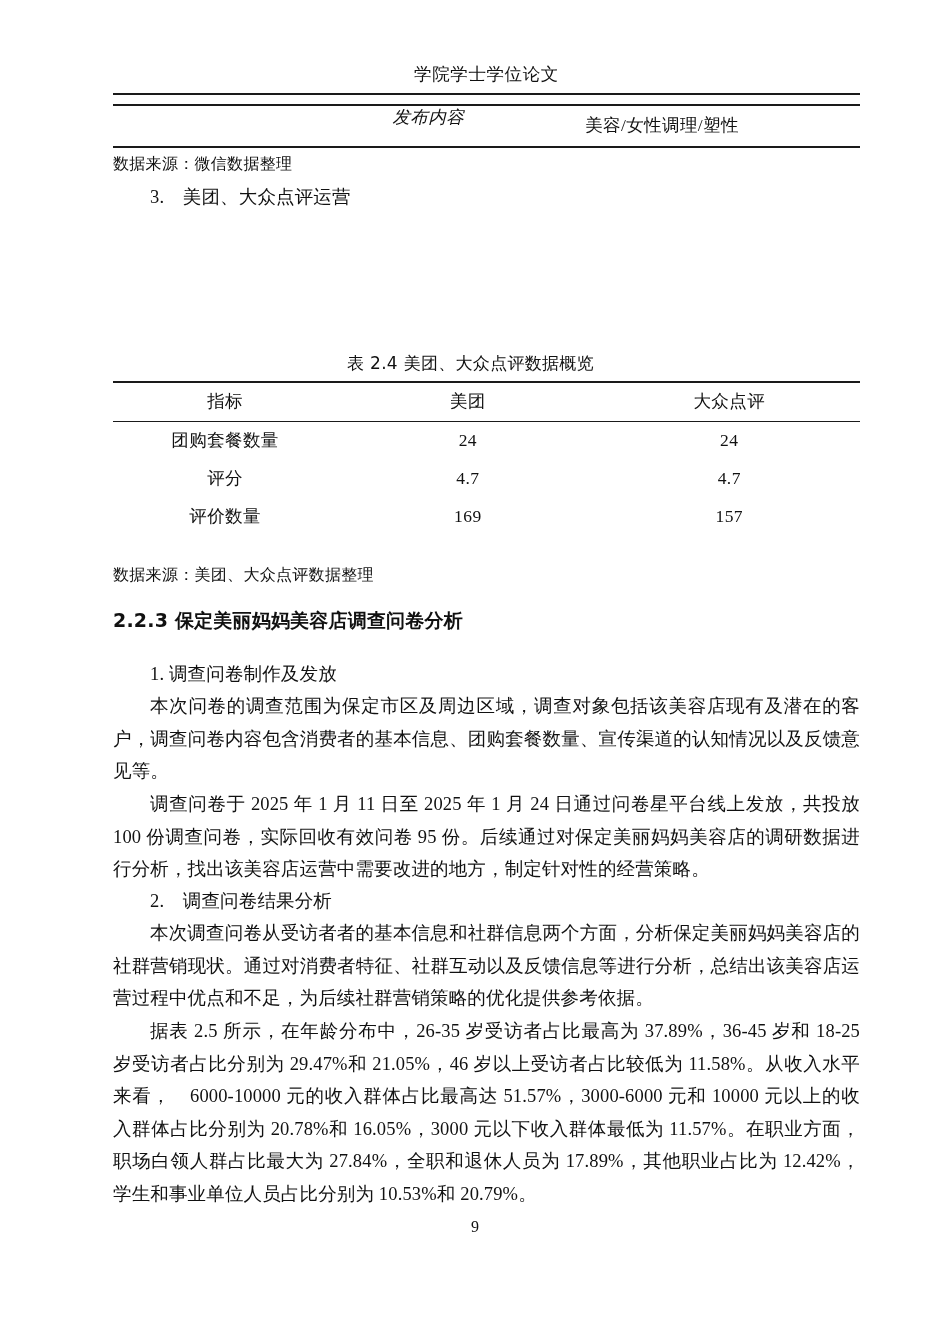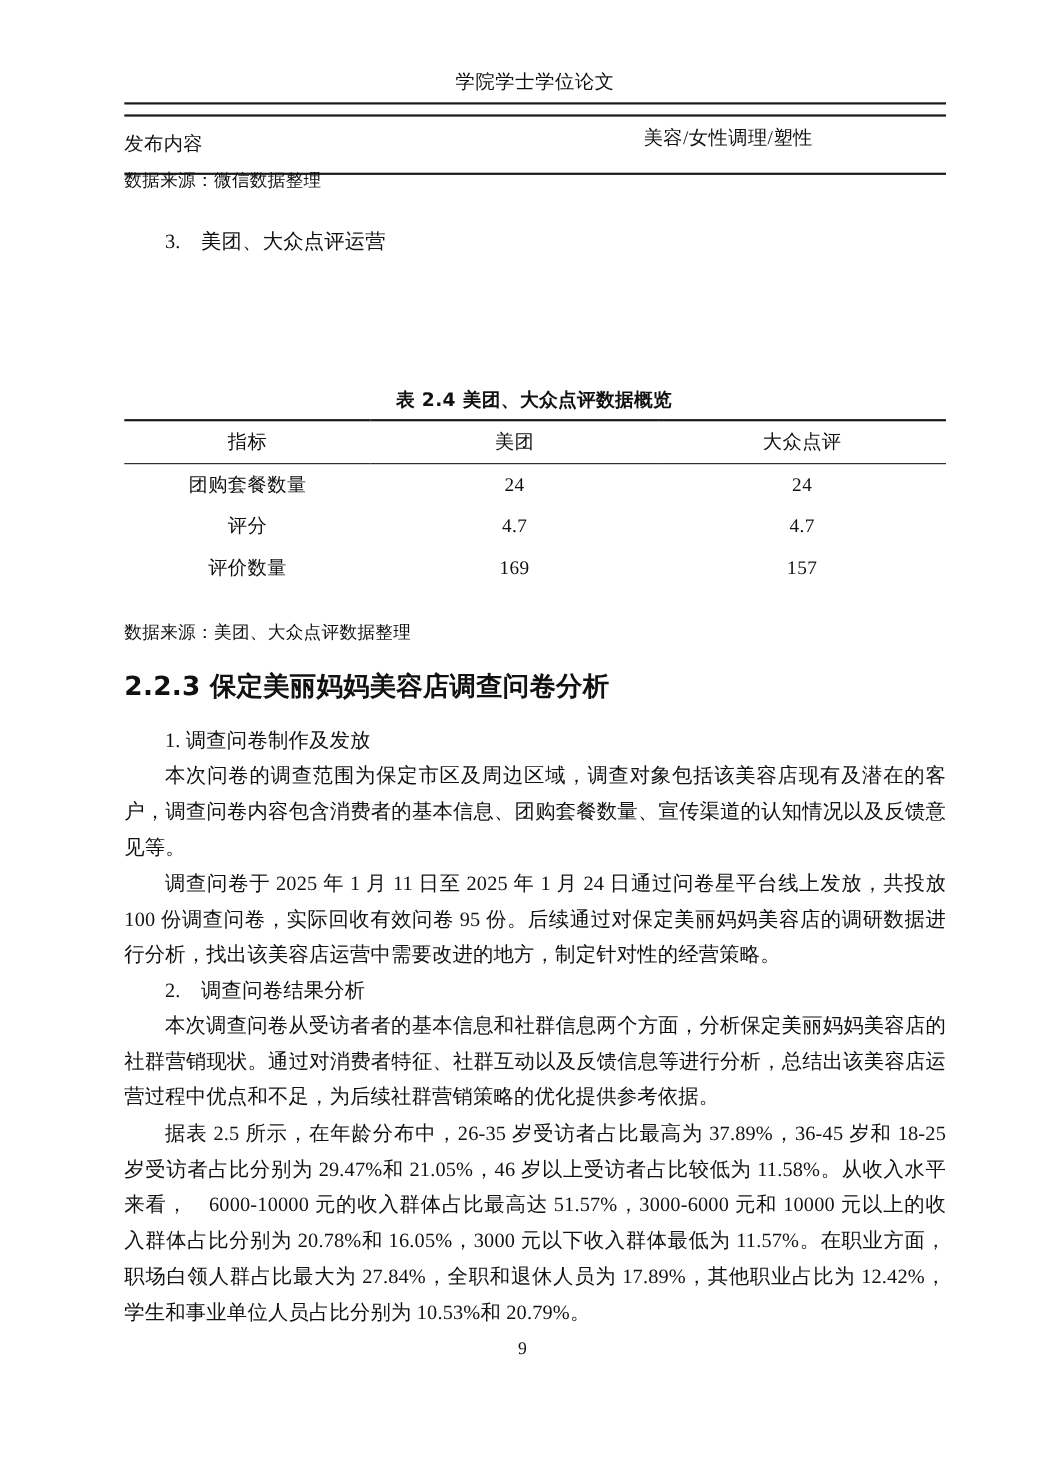--- a/index.html
+++ b/index.html
@@ -69,32 +69,33 @@
     top: 104px;
     width: 747px;
   }
   .tbl-cont-row {
     display: flex;
     border-top: 2.4px solid #1a1a1a;
     border-bottom: 2.4px solid #1a1a1a;
   }
   .tbl-cont-row .c1 {
     width: 47%;
-    text-align: left;
+    text-align: right;
     font-size: 17.5px;
     line-height: 21px;
-    padding: 14px 0 10px 0;
+    padding: 1px 0 10px 0;
     letter-spacing: 0.4px;
+    font-style: italic;
   }
   .tbl-cont-row .c2 {
     width: 53%;
     text-align: center;
     font-size: 17.5px;
     line-height: 21px;
-    padding: 9px 0 21px 0;
+    padding: 9px 0 10px 0;
     letter-spacing: 0.4px;
   }
   .src1 {
     position: absolute;
     left: 113px;
     top: 154px;
     font-size: 16px;
     letter-spacing: 0.3px;
   }
 
@@ -108,27 +109,27 @@
     text-align: justify;
     text-justify: inter-ideograph;
     letter-spacing: 0.15px;
   }
   .indent2 { text-indent: 37px; }
   .list-line { text-indent: 37px; }
 
   
   .tbl24-caption {
     position: absolute;
-    left: 112px;
+    left: 97px;
     top: 352px;
     width: 747px;
     text-align: center;
     font-family: "DejaVu Sans", "Liberation Sans", sans-serif;
     font-size: 17px;
-    font-weight: bold;
+    font-weight: normal;
     letter-spacing: 0.3px;
   }
   .tbl24-wrap {
     position: absolute;
     left: 113px;
     top: 381px;
     width: 747px;
   }
   .tbl24 { width: 747px; }
   .tbl24 col.c-idx  { width: 30%; }
@@ -144,21 +145,21 @@
     text-align: right;
   }
 
   
   .sec-heading {
     position: absolute;
     left: 113px;
     top: 608px;
     width: 747px;
     font-family: "DejaVu Sans", "Liberation Sans", sans-serif;
-    font-size: 24px;
+    font-size: 19px;
     font-weight: bold;
     letter-spacing: 0.2px;
   }
 
   
   .page-number {
     position: absolute;
     left: 0;
     top: 1218px;
     width: 950px;
@@ -177,21 +178,21 @@
   </div>
 
   <div class="tbl-cont-wrap">
     <div class="tbl-cont-row">
       <div class="c1">发布内容</div>
       <div class="c2">美容/女性调理/塑性</div>
     </div>
   </div>
   <div class="src1">数据来源：微信数据整理</div>
 
-  <div class="body-block list-line" style="top:181px;margin-top:23px;">3.　美团、大众点评运营</div>
+  <div class="body-block list-line" style="top:181px;">3.　美团、大众点评运营</div>
 
   <div class="tbl24-caption">表 2.4 美团、大众点评数据概览</div>
 
   <div class="tbl24-wrap">
     <table class="thesis-table tbl24">
       <colgroup>
         <col class="c-idx">
           <col class="c-mt">
           <col class="c-dzdp">
       </colgroup>

